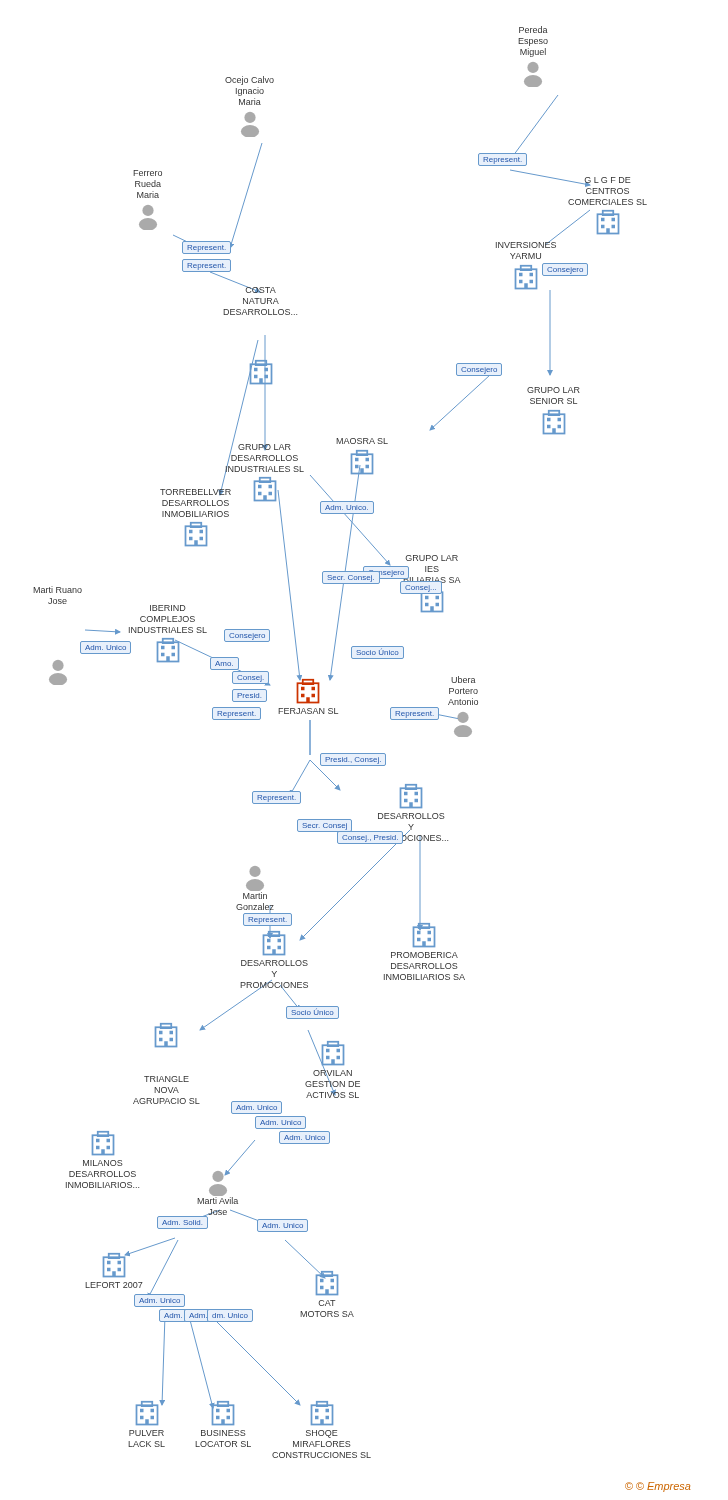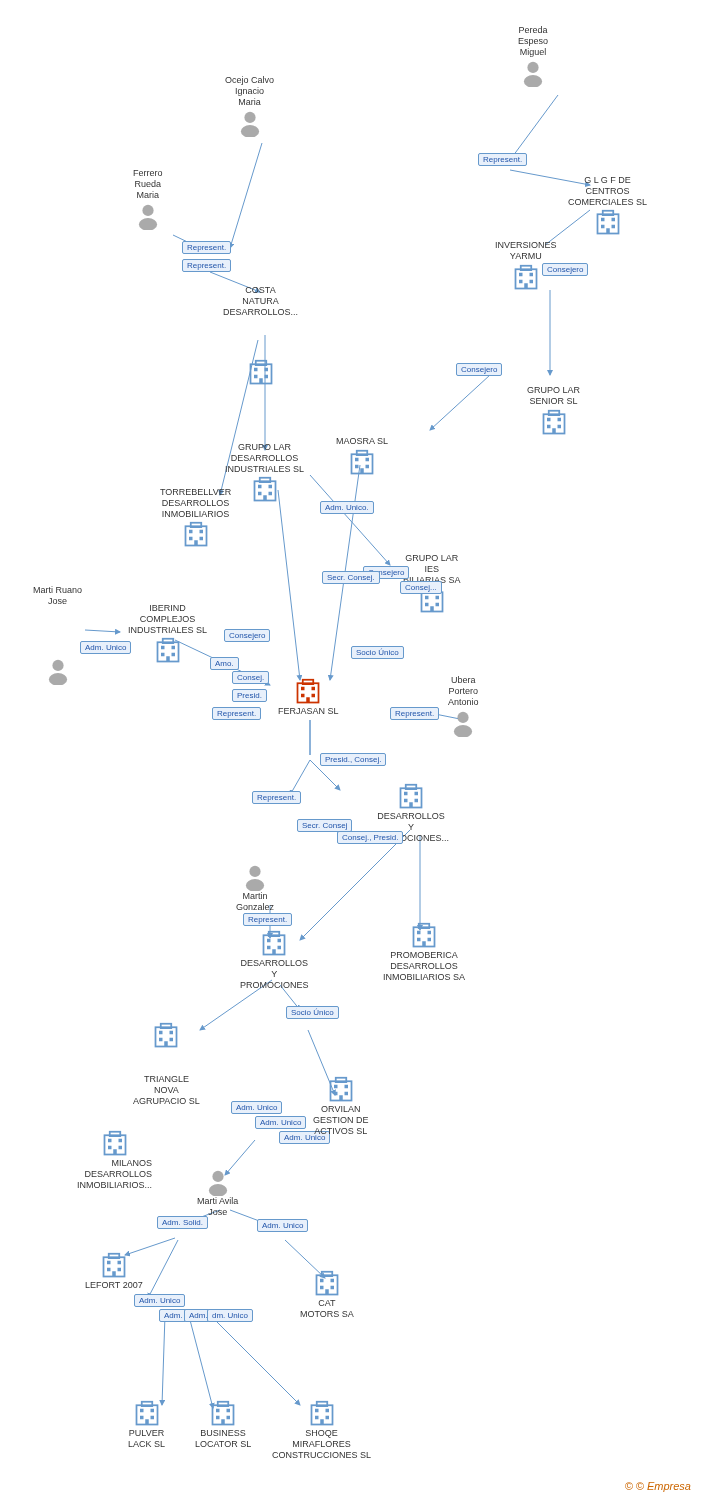--- a/index.html
+++ b/index.html
@@ -510,36 +510,36 @@
   </div>
   <div class="node" style="left:255px; top:1115px;">
     <span class="role-badge">Adm.
 Unico</span>
   </div>
   <div class="node" style="left:279px; top:1130px;">
     <span class="role-badge">Adm.
 Unico</span>
   </div>
 
-  <div class="node" style="left:305px; top:1076px;margin-left:8px;">
+  <div class="node" style="left:305px; top:1040px;">
     <svg class="building-icon" viewBox="0 0 32 32">
       <rect x="4" y="6" width="24" height="22" fill="none" stroke="#6699cc" stroke-width="2"></rect>
       <rect x="8" y="10" width="4" height="4" fill="#6699cc"></rect>
       <rect x="20" y="10" width="4" height="4" fill="#6699cc"></rect>
       <rect x="8" y="18" width="4" height="4" fill="#6699cc"></rect>
       <rect x="20" y="18" width="4" height="4" fill="#6699cc"></rect>
       <rect x="14" y="22" width="4" height="6" fill="#6699cc"></rect>
       <rect x="10" y="2" width="12" height="5" fill="none" stroke="#6699cc" stroke-width="2"></rect>
     </svg>
     <span class="node-label">ORVILAN
 GESTION DE
 ACTIVOS SL</span>
   </div>
 
-  <div class="node" style="left:77px; top:1130px;text-align:right;">
+  <div class="node" style="left:65px; top:1130px;">
     <svg class="building-icon" viewBox="0 0 32 32">
       <rect x="4" y="6" width="24" height="22" fill="none" stroke="#6699cc" stroke-width="2"></rect>
       <rect x="8" y="10" width="4" height="4" fill="#6699cc"></rect>
       <rect x="20" y="10" width="4" height="4" fill="#6699cc"></rect>
       <rect x="8" y="18" width="4" height="4" fill="#6699cc"></rect>
       <rect x="20" y="18" width="4" height="4" fill="#6699cc"></rect>
       <rect x="14" y="22" width="4" height="6" fill="#6699cc"></rect>
       <rect x="10" y="2" width="12" height="5" fill="none" stroke="#6699cc" stroke-width="2"></rect>
     </svg>
     <span class="node-label">MILANOS

